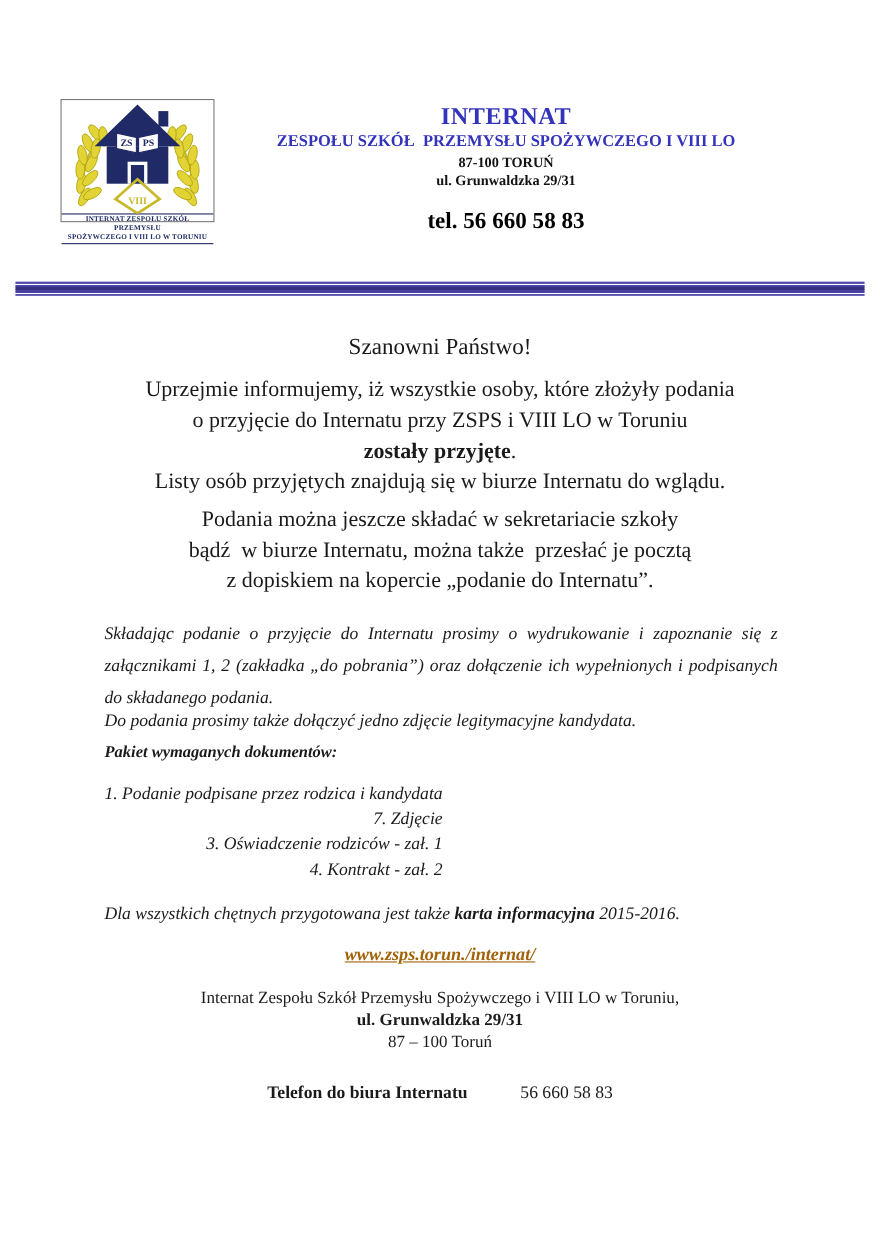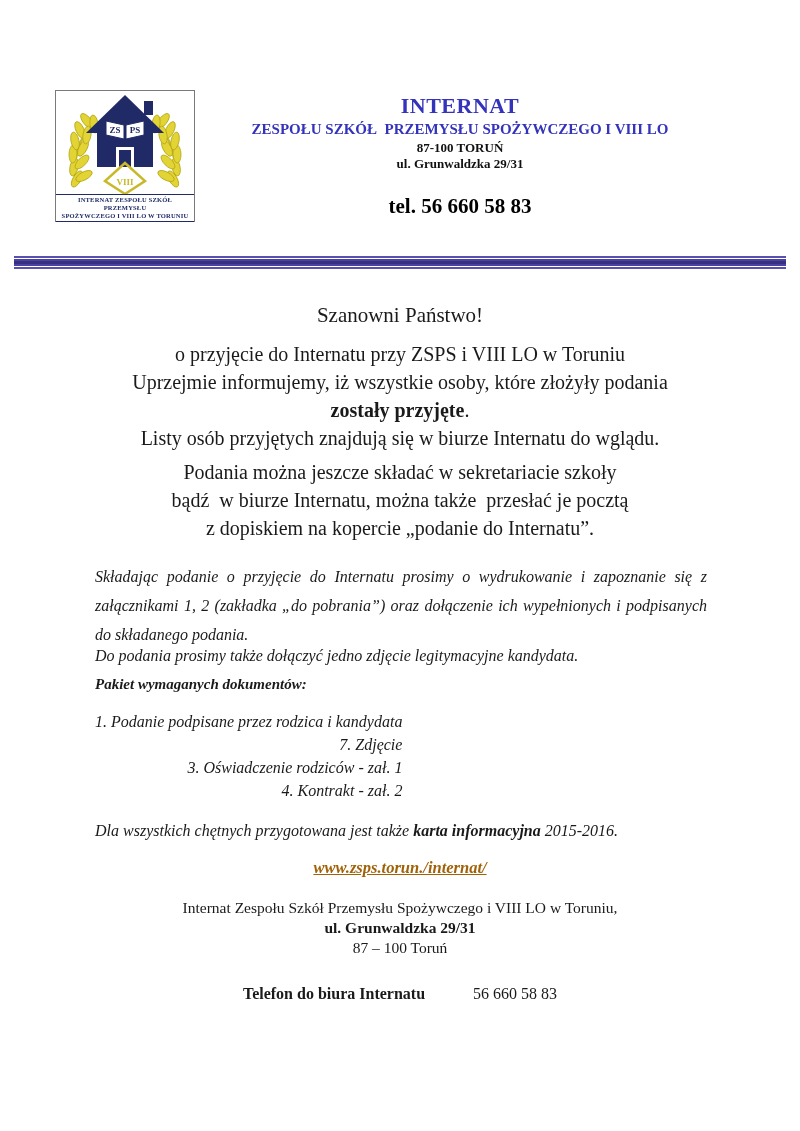--- a/index.html
+++ b/index.html
@@ -8,21 +8,21 @@
     width:800px; height:1131px;
     margin:0 auto;
     background:#ffffff;
     font-family:"Liberation Serif", serif;
     color:#1a1a1a;
     overflow:hidden;
   }
   
   .logo-box {
     position:absolute; top:90px; left:55px;
-    width:140px; height:132px;
+    width:140px; height:112px;
     border:1px solid #7a7a7a;
     background:#fff;
     box-sizing:border-box;
     text-align:center;
   }
   .logo-box svg { display:block; margin:0 auto; }
   .logo-caption {
     border-top:1px solid #1f2a66;
     border-bottom:1px solid #1f2a66;
     font-family:"Liberation Serif", serif;
@@ -38,21 +38,21 @@
   }
   .h-title {
     font-size:22px; font-weight:bold; color:#3333bb; letter-spacing:0.5px;
   }
   .h-subtitle {
     font-size:15px; font-weight:bold; color:#3333bb;
     margin-top:2px; white-space:pre-wrap;
   }
   .h-postal { font-size:13px; font-weight:bold; color:#111; margin-top:2px; }
   .h-street { font-size:13px; font-weight:bold; color:#111; }
-  .h-phone  { font-size:21px; font-weight:bold; color:#000; margin-top:22px; }
+  .h-phone  { font-size:21px; font-weight:bold; color:#000; margin-top:16px; }
   
   .divider {
     position:absolute; top:256px; left:14px; right:14px; height:13px;
     background:linear-gradient(to bottom,
       #5a50b0 0px, #5a50b0 2px,
       #ffffff 2px, #ffffff 3px,
       #4a3fa5 3px, #4a3fa5 5px,
       #37307f 5px, #37307f 8px,
       #4a3fa5 8px, #4a3fa5 10px,
       #ffffff 10px, #ffffff 11px,
@@ -176,22 +176,22 @@
     <div class="h-postal">87-100 TORUŃ</div>
     <div class="h-street">ul. Grunwaldzka 29/31</div>
     <div class="h-phone">tel. 56 660 58 83</div>
   </div>
 
   <div class="divider"></div>
 
   <div class="salutation">Szanowni Państwo!</div>
 
   <div class="para-center p1">
+    <div>Uprzejmie informujemy, iż wszystkie osoby, które złożyły podania</div>
     <div>o przyjęcie do Internatu przy ZSPS i VIII LO w Toruniu</div>
-    <div>Uprzejmie informujemy, iż wszystkie osoby, które złożyły podania</div>
     <div><b>zostały przyjęte</b><span>.</span></div>
     <div>Listy osób przyjętych znajdują się w biurze Internatu do wglądu.</div>
   </div>
 
   <div class="para-center p2">
     <div>Podania można jeszcze składać w sekretariacie szkoły</div>
     <div class="keep-space">bądź  w biurze Internatu, można także  przesłać je pocztą</div>
     <div>z dopiskiem na kopercie „podanie do Internatu”.</div>
   </div>
 

